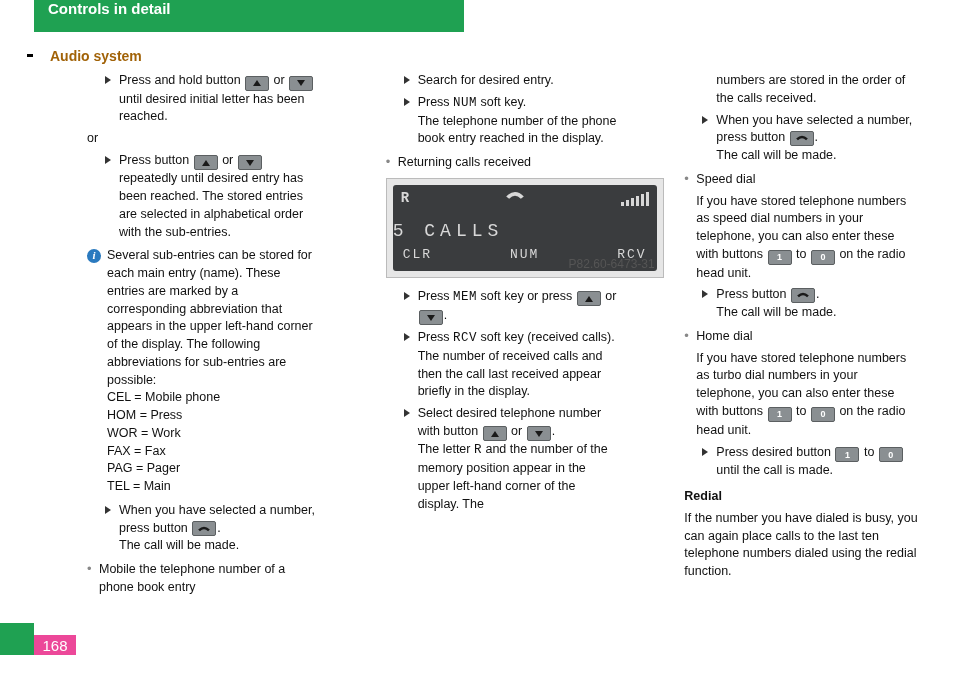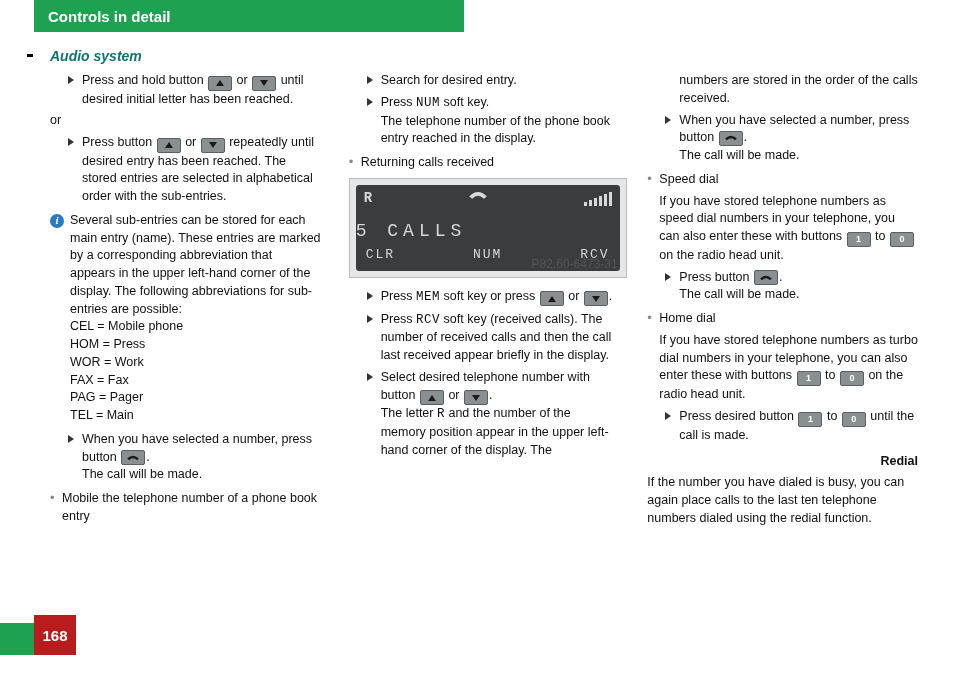--- a/index.html
+++ b/index.html
@@ -16,78 +16,77 @@
     position: absolute;
     top: 0;
     left: 34px;
     width: 430px;
     height: 32px;
     background: #1fa152;
     color: #fff;
     font-size: 15px;
     font-weight: bold;
     display: flex;
-    align-items: center;
     padding-left: 14px;
     box-sizing: border-box;
   }
   .side-green {
     position: absolute;
     left: 0;
     bottom: 18px;
     width: 34px;
     height: 32px;
     background: #1fa152;
   }
   .page-num-box {
     position: absolute;
     left: 34px;
     bottom: 18px;
     width: 42px;
-    height: 40px;
-    background: #b91c1c;
+    height: 20px;
+    background: #ec4899;
     color: #fff;
-    font-weight: bold;
+    font-weight: normal;
     font-size: 15px;
     display: flex;
     align-items: center;
     justify-content: center;
   }
   .left-tick {
     position: absolute;
     left: 27px;
     top: 54px;
     width: 6px;
     height: 3px;
     background: #000;
   }
   .section-title {
     position: absolute;
     left: 50px;
     top: 48px;
     font-weight: bold;
     font-size: 14px;
-    color: #0f766e;
-    font-style: italic;
+    color: #a16207;
   }
   .columns {
     position: absolute;
     left: 50px;
     top: 72px;
     right: 36px;
     bottom: 60px;
     display: flex;
     gap: 28px;
     color: #111;
     font-size: 12.5px;
     line-height: 1.42;
   }
   .col {
     flex: 1;
     min-width: 0;
+    margin-left: 37px;
   }
   .bullet-item {
     display: flex;
     margin-bottom: 4px;
   }
   .bullet-item.indent1 { margin-left: 18px; }
   .bullet-item.indent0 { margin-left: 0; }
   .triangle-bullet {
     flex: 0 0 14px;
     position: relative;
@@ -167,21 +166,20 @@
   }
   .ikey.phone svg { width: 14px; height: 10px; }
   .monok {
     font-family: "Courier New", monospace;
     font-size: 12.5px;
     letter-spacing: 0.5px;
   }
   .sub-heading {
     font-weight: bold;
     margin: 8px 0 4px 0;
-    text-align: right;
   }
   .lcd-image {
     width: 278px;
     height: 100px;
     background: #e6e6e6;
     border: 1px solid #bbb;
     box-sizing: border-box;
     padding: 6px;
     margin: 6px 0 10px 0;
     position: relative;

